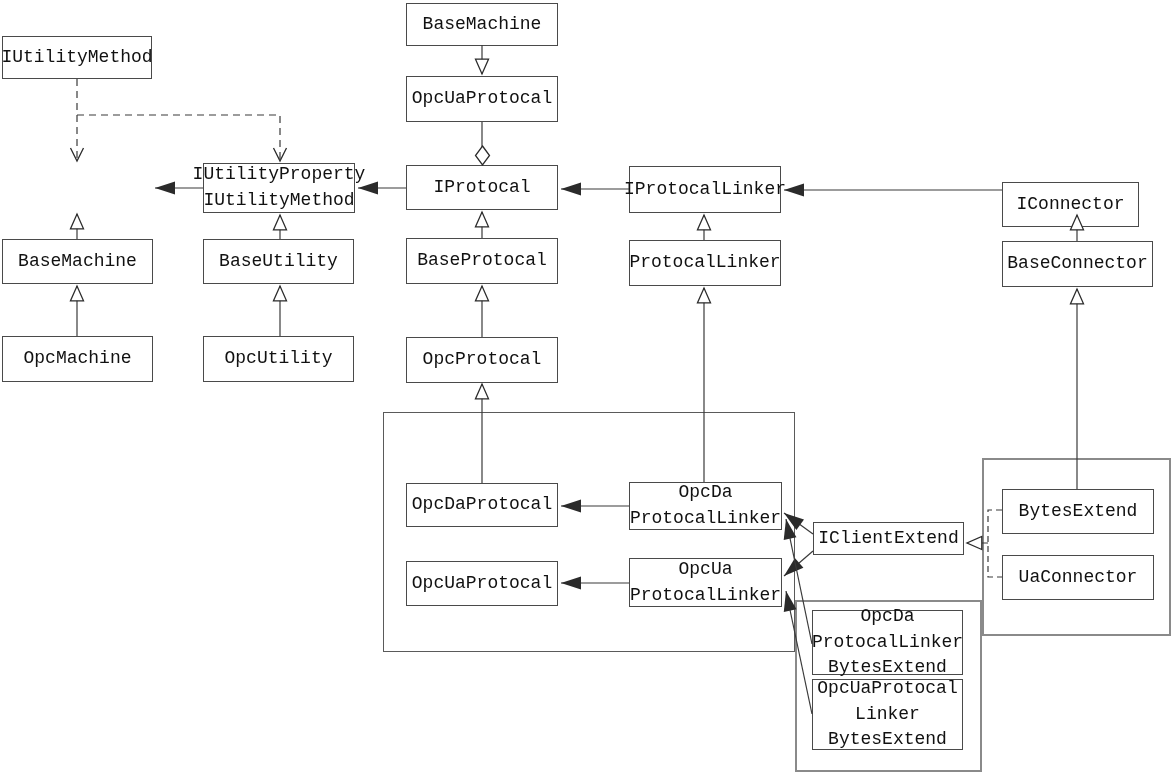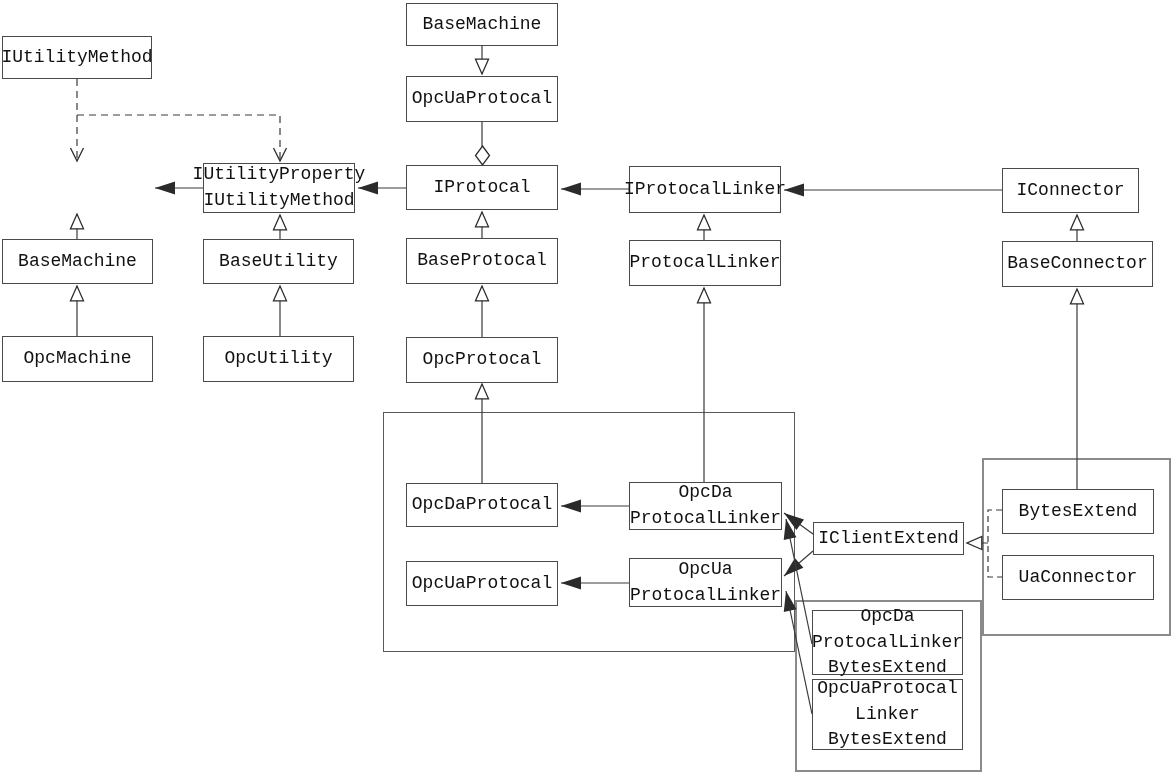--- a/index.html
+++ b/index.html
@@ -63,21 +63,21 @@
   </div>
   <div class="node" style="left:406px;top:337px;width:152px;height:46px">
     <span>OpcProtocal</span>
   </div>
   <div class="node" style="left:629px;top:166px;width:152px;height:47px">
     <span>IProtocalLinker</span>
   </div>
   <div class="node" style="left:629px;top:240px;width:152px;height:46px">
     <span>ProtocalLinker</span>
   </div>
-  <div class="node" style="left:1002px;top:168px;width:137px;height:45px">
+  <div class="node" style="left:1002px;top:182px;width:137px;height:45px">
     <span>IConnector</span>
   </div>
   <div class="node" style="left:1002px;top:241px;width:151px;height:46px">
     <span>BaseConnector</span>
   </div>
   <div class="node" style="left:406px;top:483px;width:152px;height:44px">
     <span>OpcDaProtocal</span>
   </div>
   <div class="node" style="left:406px;top:561px;width:152px;height:45px">
     <span>OpcUaProtocal</span>

